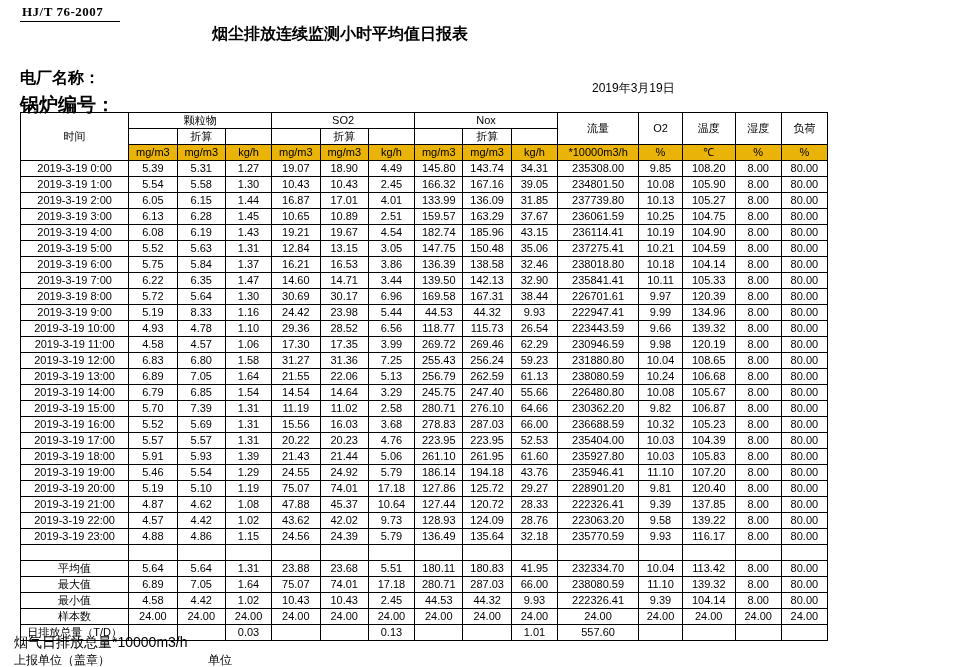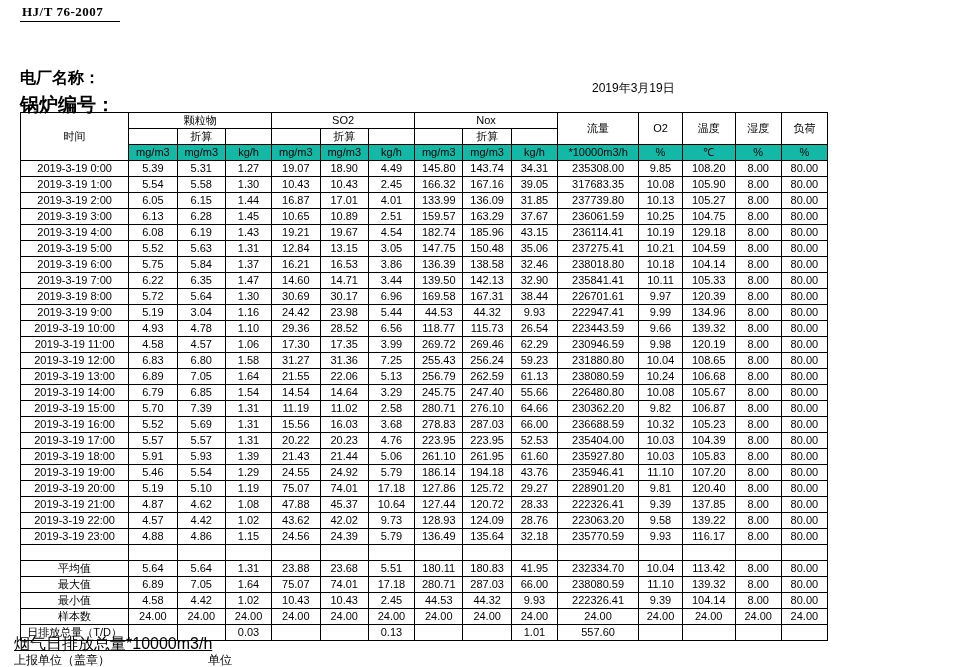--- a/index.html
+++ b/index.html
@@ -52,44 +52,45 @@
     border:1px solid #000;
     padding:0 3px;
     height:15px;
     line-height:15px;
     text-align:center;
     font-weight:normal;
     white-space:nowrap;
     overflow:hidden;
   }
   .hdr-group{height:17px;line-height:17px;margin-left:45px;}
-  .unit-row td{background:#14b8a6;}
+  .unit-row td{background:#eab308;}
   .time-col{text-align:right;padding-right:4px;}
   .num{text-align:right;padding-right:6px;}
   .lbl-right{text-align:right;padding-right:6px;margin-top:8px;}
   .blankrow td{height:9px;line-height:9px;border-left:1px solid #000;border-right:1px solid #000;border-top:1px solid #000;border-bottom:1px solid #000;}
 
   .foot1{
-    position:absolute;left:14px;top:634px;font-size:16px;text-decoration:underline;
+    position:absolute;left:14px;top:634px;font-size:14px;
   }
   .foot2{
     position:absolute;left:14px;top:652px;font-size:12px;
   }
   .foot3{
     position:absolute;left:208px;top:652px;font-size:12px;
   }
 </style>
 </head>
 <body>
 
 <div class="page">
 
   <div class="std-code">HJ/T  76-2007</div>
   <div class="std-rule"></div>
 
+  <div class="doc-title">烟尘排放连续监测小时平均值日报表</div>
 
   <div class="lbl-plant">电厂名称：</div>
   <div class="lbl-boiler">锅炉编号：</div>
   <div class="lbl-date">2019年3月19日</div>
 
   <table class="report">
     <colgroup>
       <col style="width:112px">
       <col style="width:53px">
         <col style="width:53px">
@@ -168,21 +169,21 @@
           <td class="time-col">2019-3-19 1:00</td>
           <td class="num">5.54</td>
           <td class="num">5.58</td>
           <td class="num">1.30</td>
           <td class="num">10.43</td>
           <td class="num">10.43</td>
           <td class="num">2.45</td>
           <td class="num">166.32</td>
           <td class="num">167.16</td>
           <td class="num">39.05</td>
-          <td class="num">317683.35</td>
+          <td class="num">234801.50</td>
           <td class="num">10.08</td>
           <td class="num">105.90</td>
           <td class="num">8.00</td>
           <td class="num">80.00</td>
         </tr>
         <tr>
           <td class="time-col">2019-3-19 2:00</td>
           <td class="num">6.05</td>
           <td class="num">6.15</td>
           <td class="num">1.44</td>
@@ -221,21 +222,21 @@
           <td class="num">6.19</td>
           <td class="num">1.43</td>
           <td class="num">19.21</td>
           <td class="num">19.67</td>
           <td class="num">4.54</td>
           <td class="num">182.74</td>
           <td class="num">185.96</td>
           <td class="num">43.15</td>
           <td class="num">236114.41</td>
           <td class="num">10.19</td>
-          <td class="num">129.18</td>
+          <td class="num">104.90</td>
           <td class="num">8.00</td>
           <td class="num">80.00</td>
         </tr>
         <tr>
           <td class="time-col">2019-3-19 5:00</td>
           <td class="num">5.52</td>
           <td class="num">5.63</td>
           <td class="num">1.31</td>
           <td class="num">12.84</td>
           <td class="num">13.15</td>
@@ -296,21 +297,21 @@
           <td class="num">38.44</td>
           <td class="num">226701.61</td>
           <td class="num">9.97</td>
           <td class="num">120.39</td>
           <td class="num">8.00</td>
           <td class="num">80.00</td>
         </tr>
         <tr>
           <td class="time-col">2019-3-19 9:00</td>
           <td class="num">5.19</td>
-          <td class="num">3.04</td>
+          <td class="num">8.33</td>
           <td class="num">1.16</td>
           <td class="num">24.42</td>
           <td class="num">23.98</td>
           <td class="num">5.44</td>
           <td class="num">44.53</td>
           <td class="num">44.32</td>
           <td class="num">9.93</td>
           <td class="num">222947.41</td>
           <td class="num">9.99</td>
           <td class="num">134.96</td>

